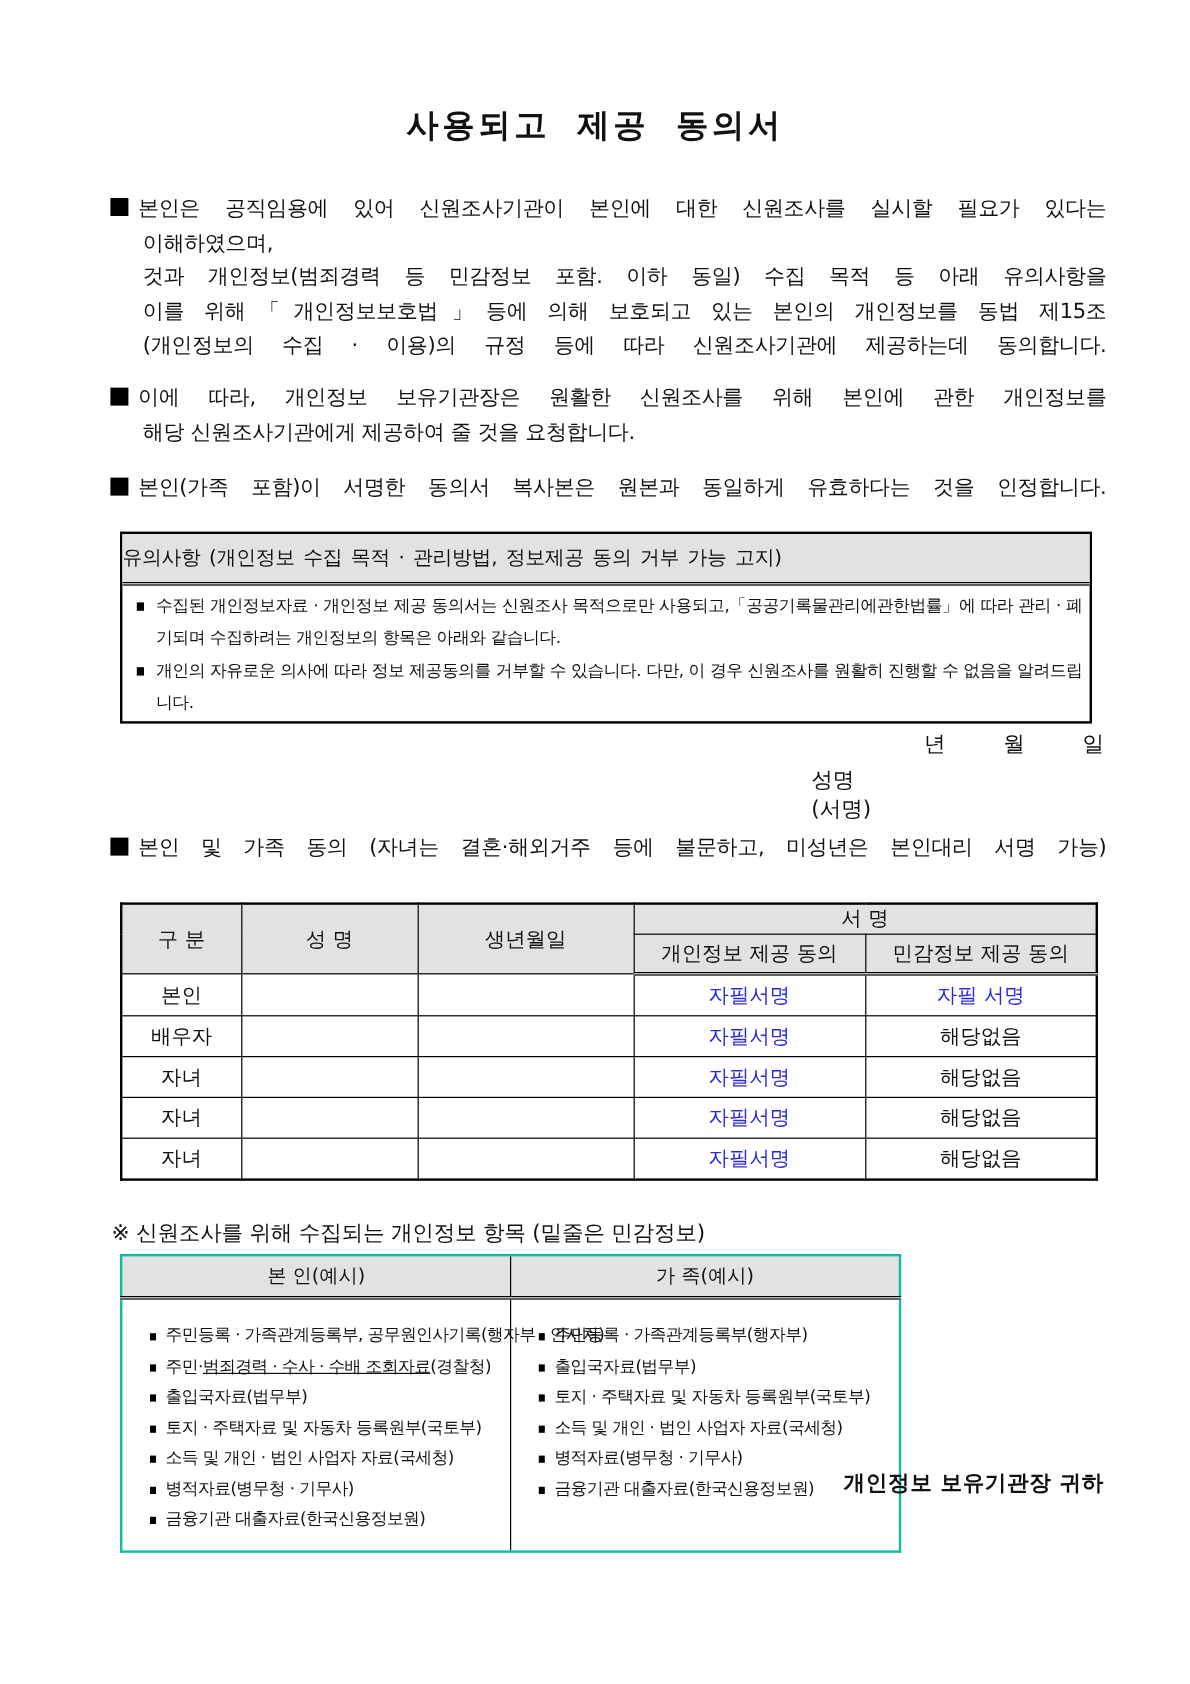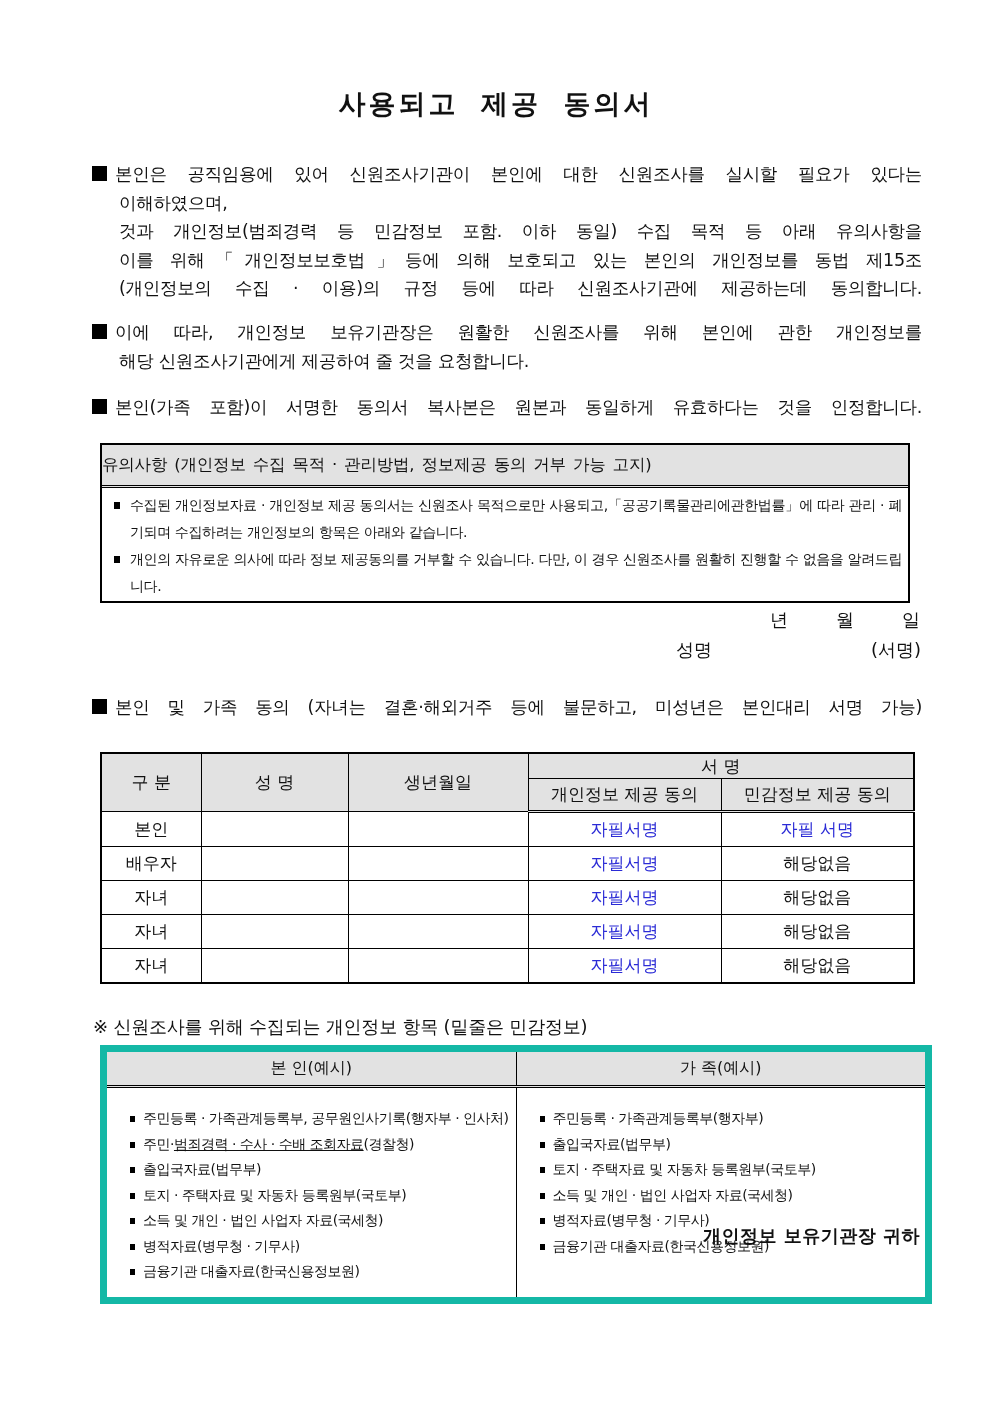--- a/index.html
+++ b/index.html
@@ -28,39 +28,39 @@
   }
   .notice .head {
     height: 40px; background: #e2e2e2; border-bottom: 3px double #000;
     text-align: left; font-size: 16.5px; line-height: 40px; letter-spacing: -0.2px; word-spacing: 2px;
   }
   .notice ul { list-style: none; margin: 0; padding: 4px 6px 0 10px; }
   .notice li { position: relative; padding-left: 18px; font-size: 14px; line-height: 27px; letter-spacing: -0.4px; text-align: justify; }
   .notice li::before { content: ""; position: absolute; left: 2px; top: 10px; width: 6px; height: 7px; background: #000; }
 
   .date-line { position: absolute; top: 608px; left: 770px; width: 150px; font-size: 18px; display: flex; justify-content: space-between; }
-  .sign-line { position: absolute; top: 638px; left: 676px; width: 245px; font-size: 18px; display: flex; justify-content: space-between; }
+  .sign-line { position: absolute; top: 638px; left: 676px; width: 245px; font-size: 18px; display: flex; justify-content: space-between; flex-direction: column; }
 
   table.consent {
     position: absolute; left: 100px; top: 752px; width: 813px;
     border-collapse: collapse; border: 2px solid #000; font-size: 17px; table-layout: fixed;
   }
   table.consent th, table.consent td { border: 1px solid #000; text-align: center; padding: 0; font-weight: normal; }
   table.consent th { background: #e2e2e2; }
   table.consent thead tr:last-child th { border-bottom: 3px double #000; margin-top: 17px; }
   table.consent td { height: 33px; }
   table.consent .top-head { height: 24px; line-height: 24px; }
   table.consent .sub-head { height: 31px; }
   .blue { color: #2b2bd6; }
 
   .sec-title { position: absolute; top: 1015px; left: 93px; font-size: 18px; letter-spacing: -0.2px; }
 
   table.items {
-    position: absolute; left: 100px; top: 1045px; width: 832px;
-    border-collapse: collapse; border: 7px solid #14b8a6; table-layout: fixed;
+    position: absolute; left: 100px; top: 1045px; width: 651px;
+    border-collapse: collapse; border: 2px solid #14b8a6; table-layout: fixed;
   }
   table.items th { background: #e2e2e2; height: 31px; font-weight: normal; font-size: 16px; border: 1px solid #000; border-bottom: 3px double #000; }
   table.items td { border: 1px solid #000; vertical-align: top; height: 183px; padding: 6px 0 0 10px; }
   table.items ul { list-style: none; margin: 12px; padding: 0; }
   table.items li { position: relative; padding-left: 14px; font-size: 14px; line-height: 25.5px; letter-spacing: -0.5px; white-space: nowrap; }
   table.items li::before { content: ""; position: absolute; left: 1px; top: 10px; width: 5px; height: 6px; background: #000; }
   .u { text-decoration: underline; }
 
   .footer { position: absolute; top: 1224px; right: 72px; font-size: 18px; font-weight: bold; letter-spacing: 0.5px; }
 </style>

